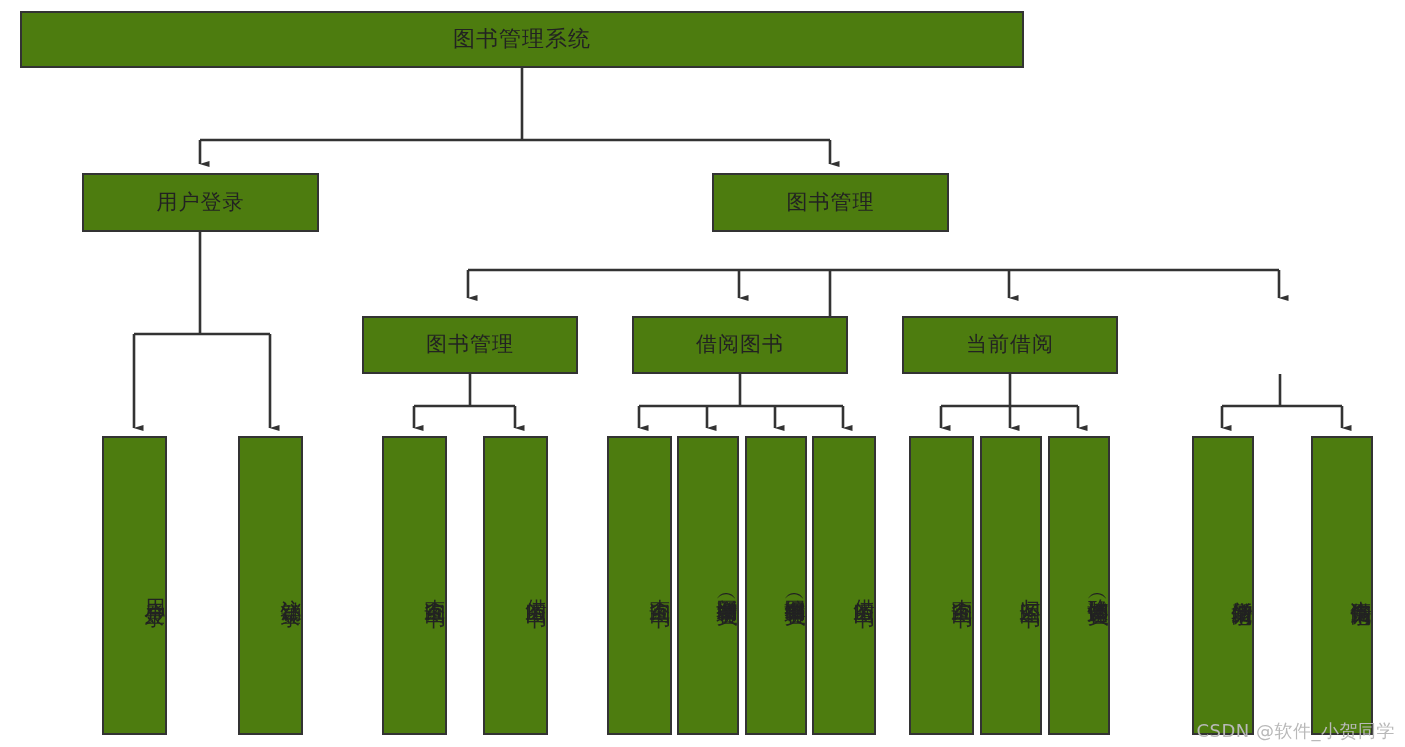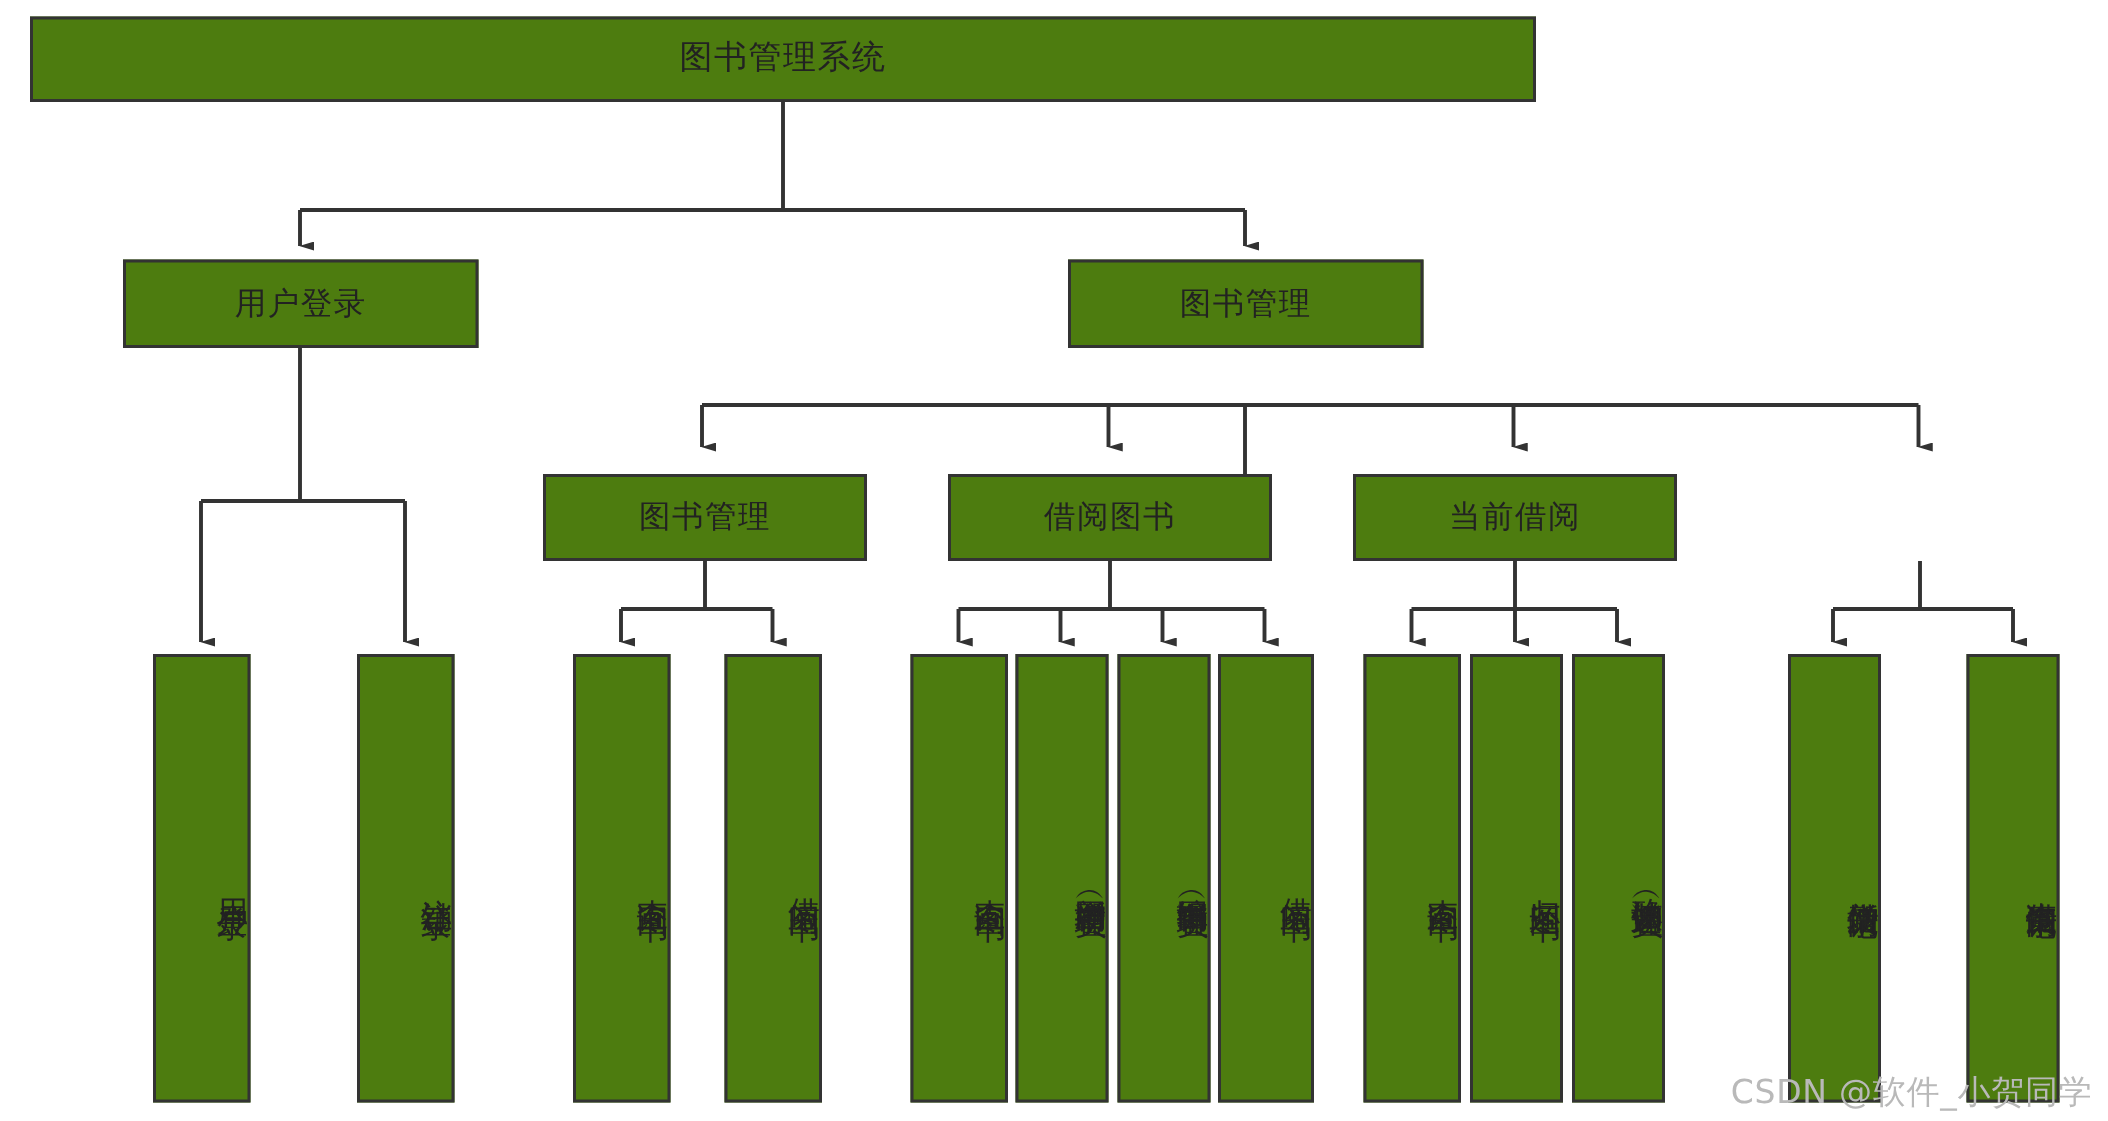--- a/index.html
+++ b/index.html
@@ -54,21 +54,21 @@
     line-height: 1;
   }
   .node.vert.tall {
     padding-top: 2px;
     letter-spacing: 1px;
   }
   .watermark {
     position: absolute;
     right: 10px;
     bottom: 4px;
-    font-size: 22px;
+    font-size: 18px;
     color: #b9b9b9;
     white-space: nowrap;
     letter-spacing: 0.5px;
   }
 </style>
 </head>
 <body>
 
 <div id="canvas">
 

